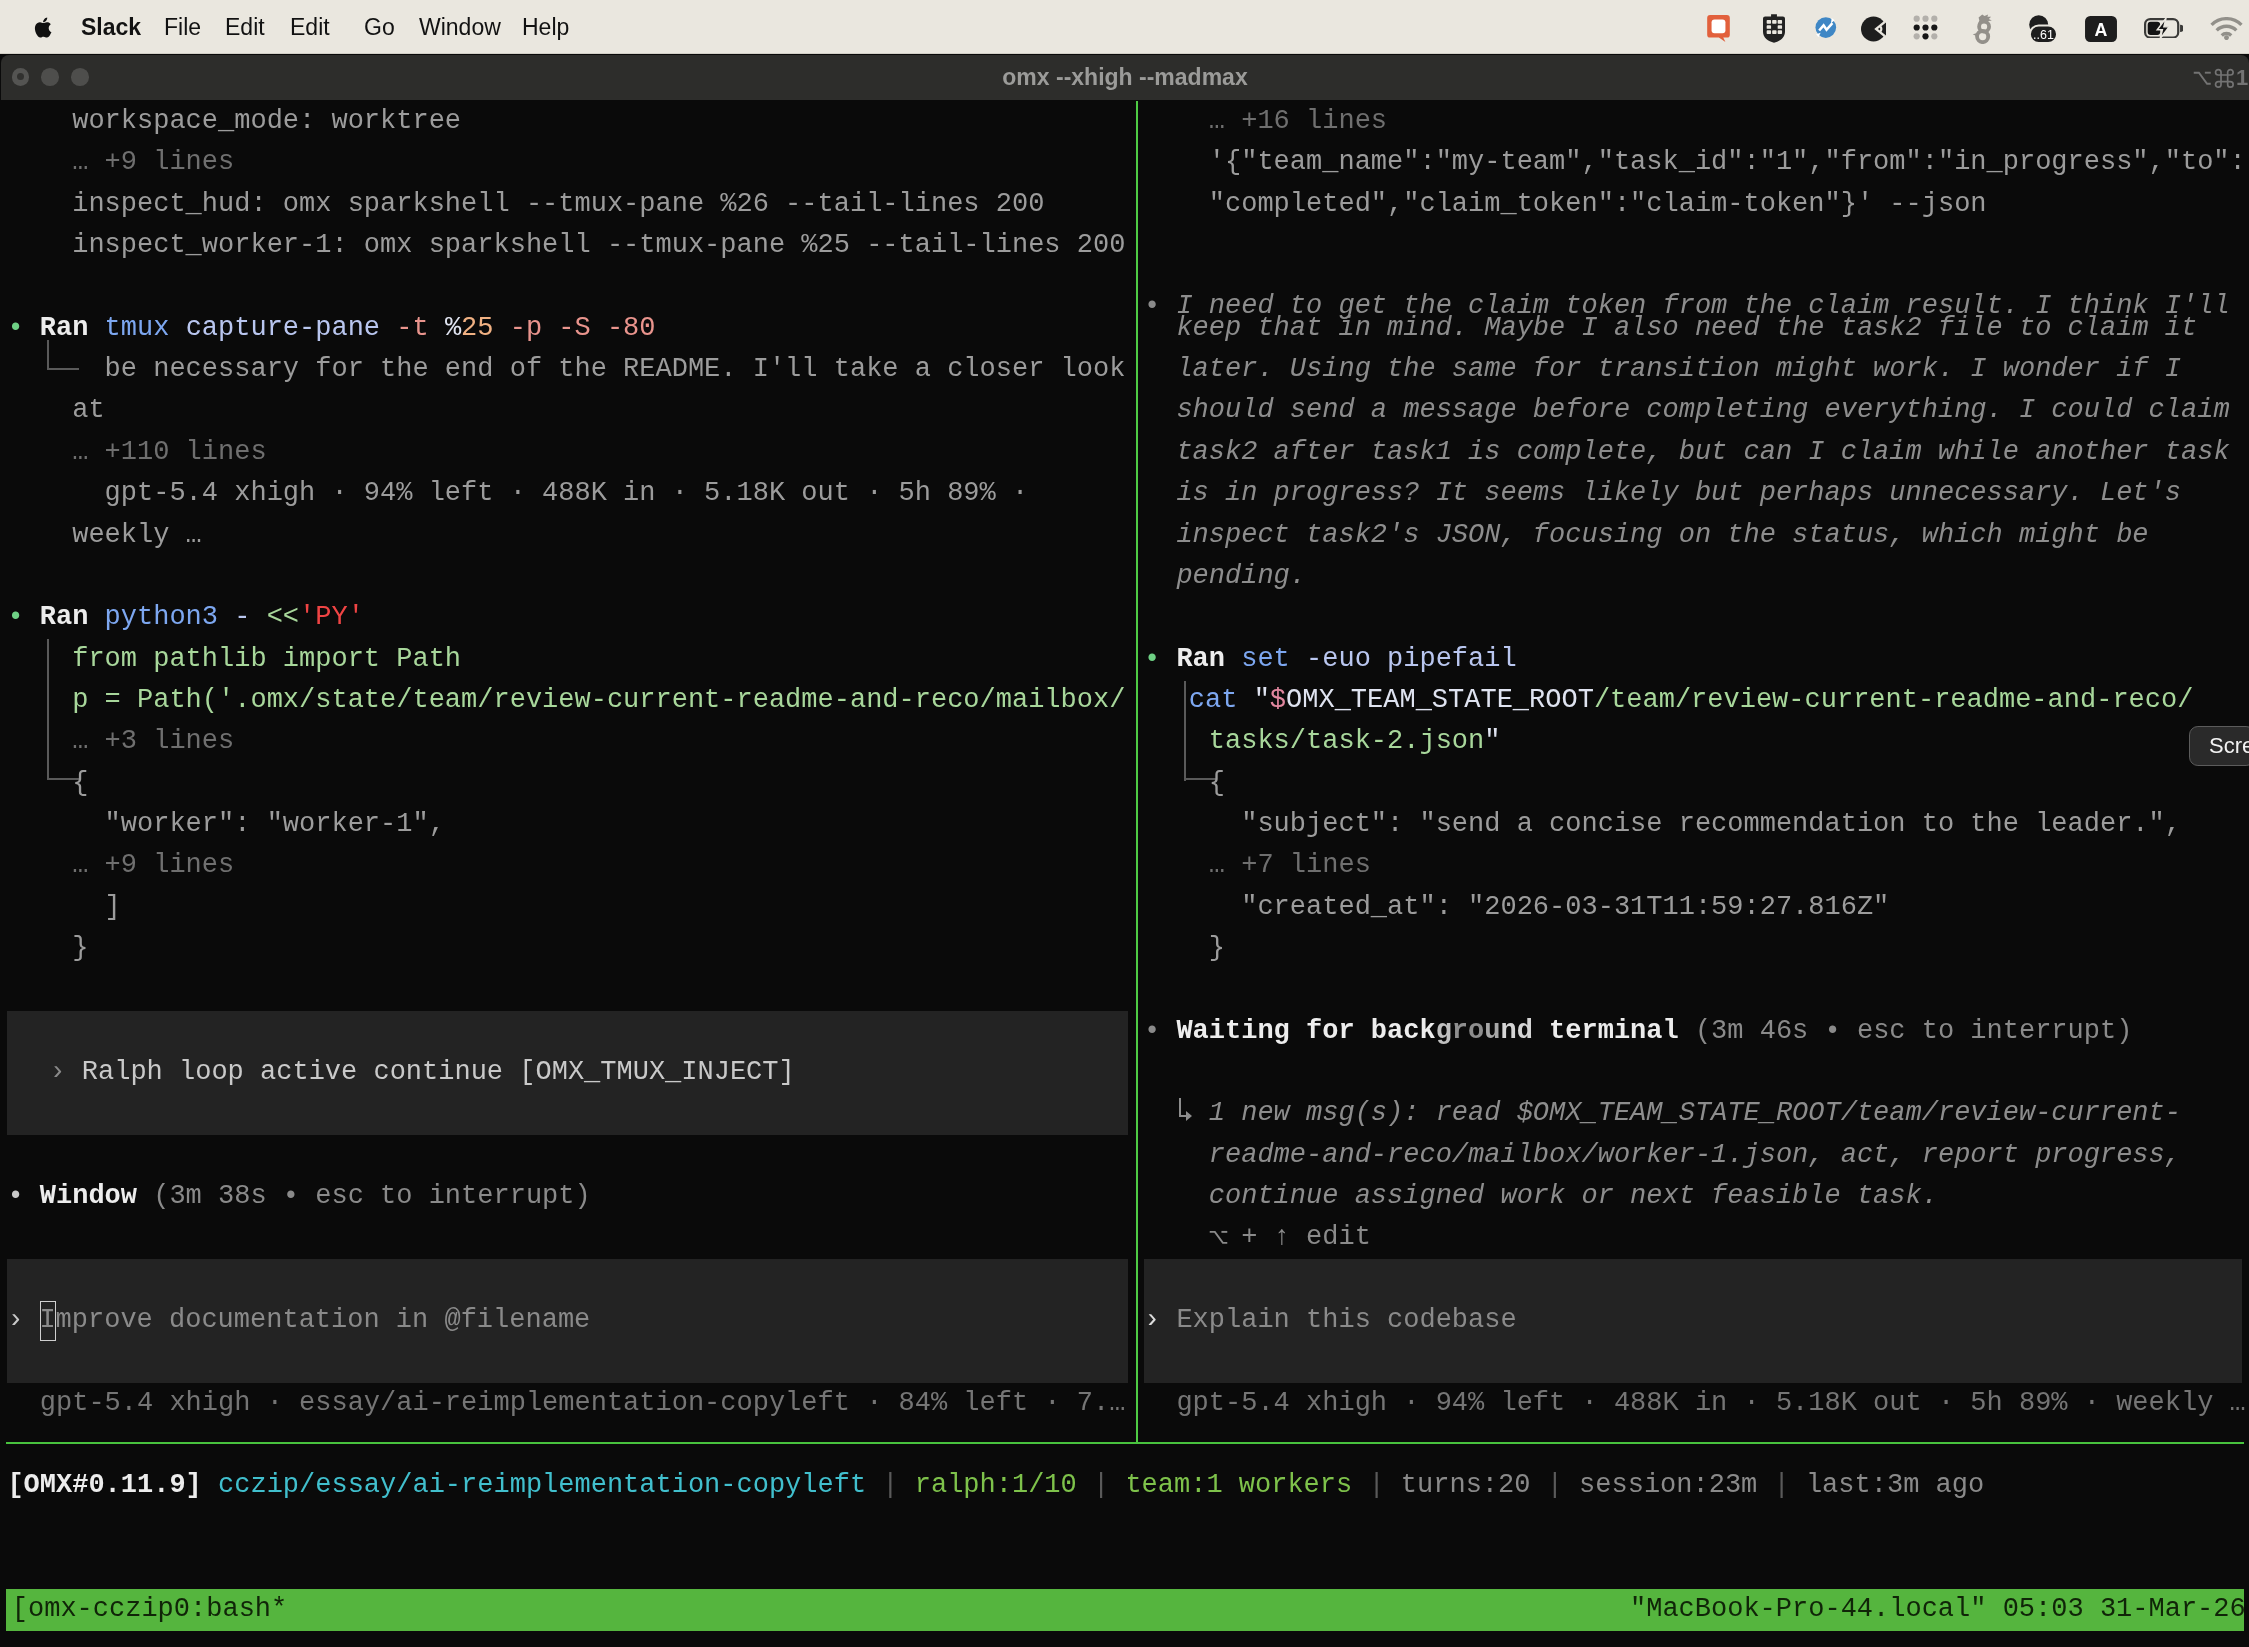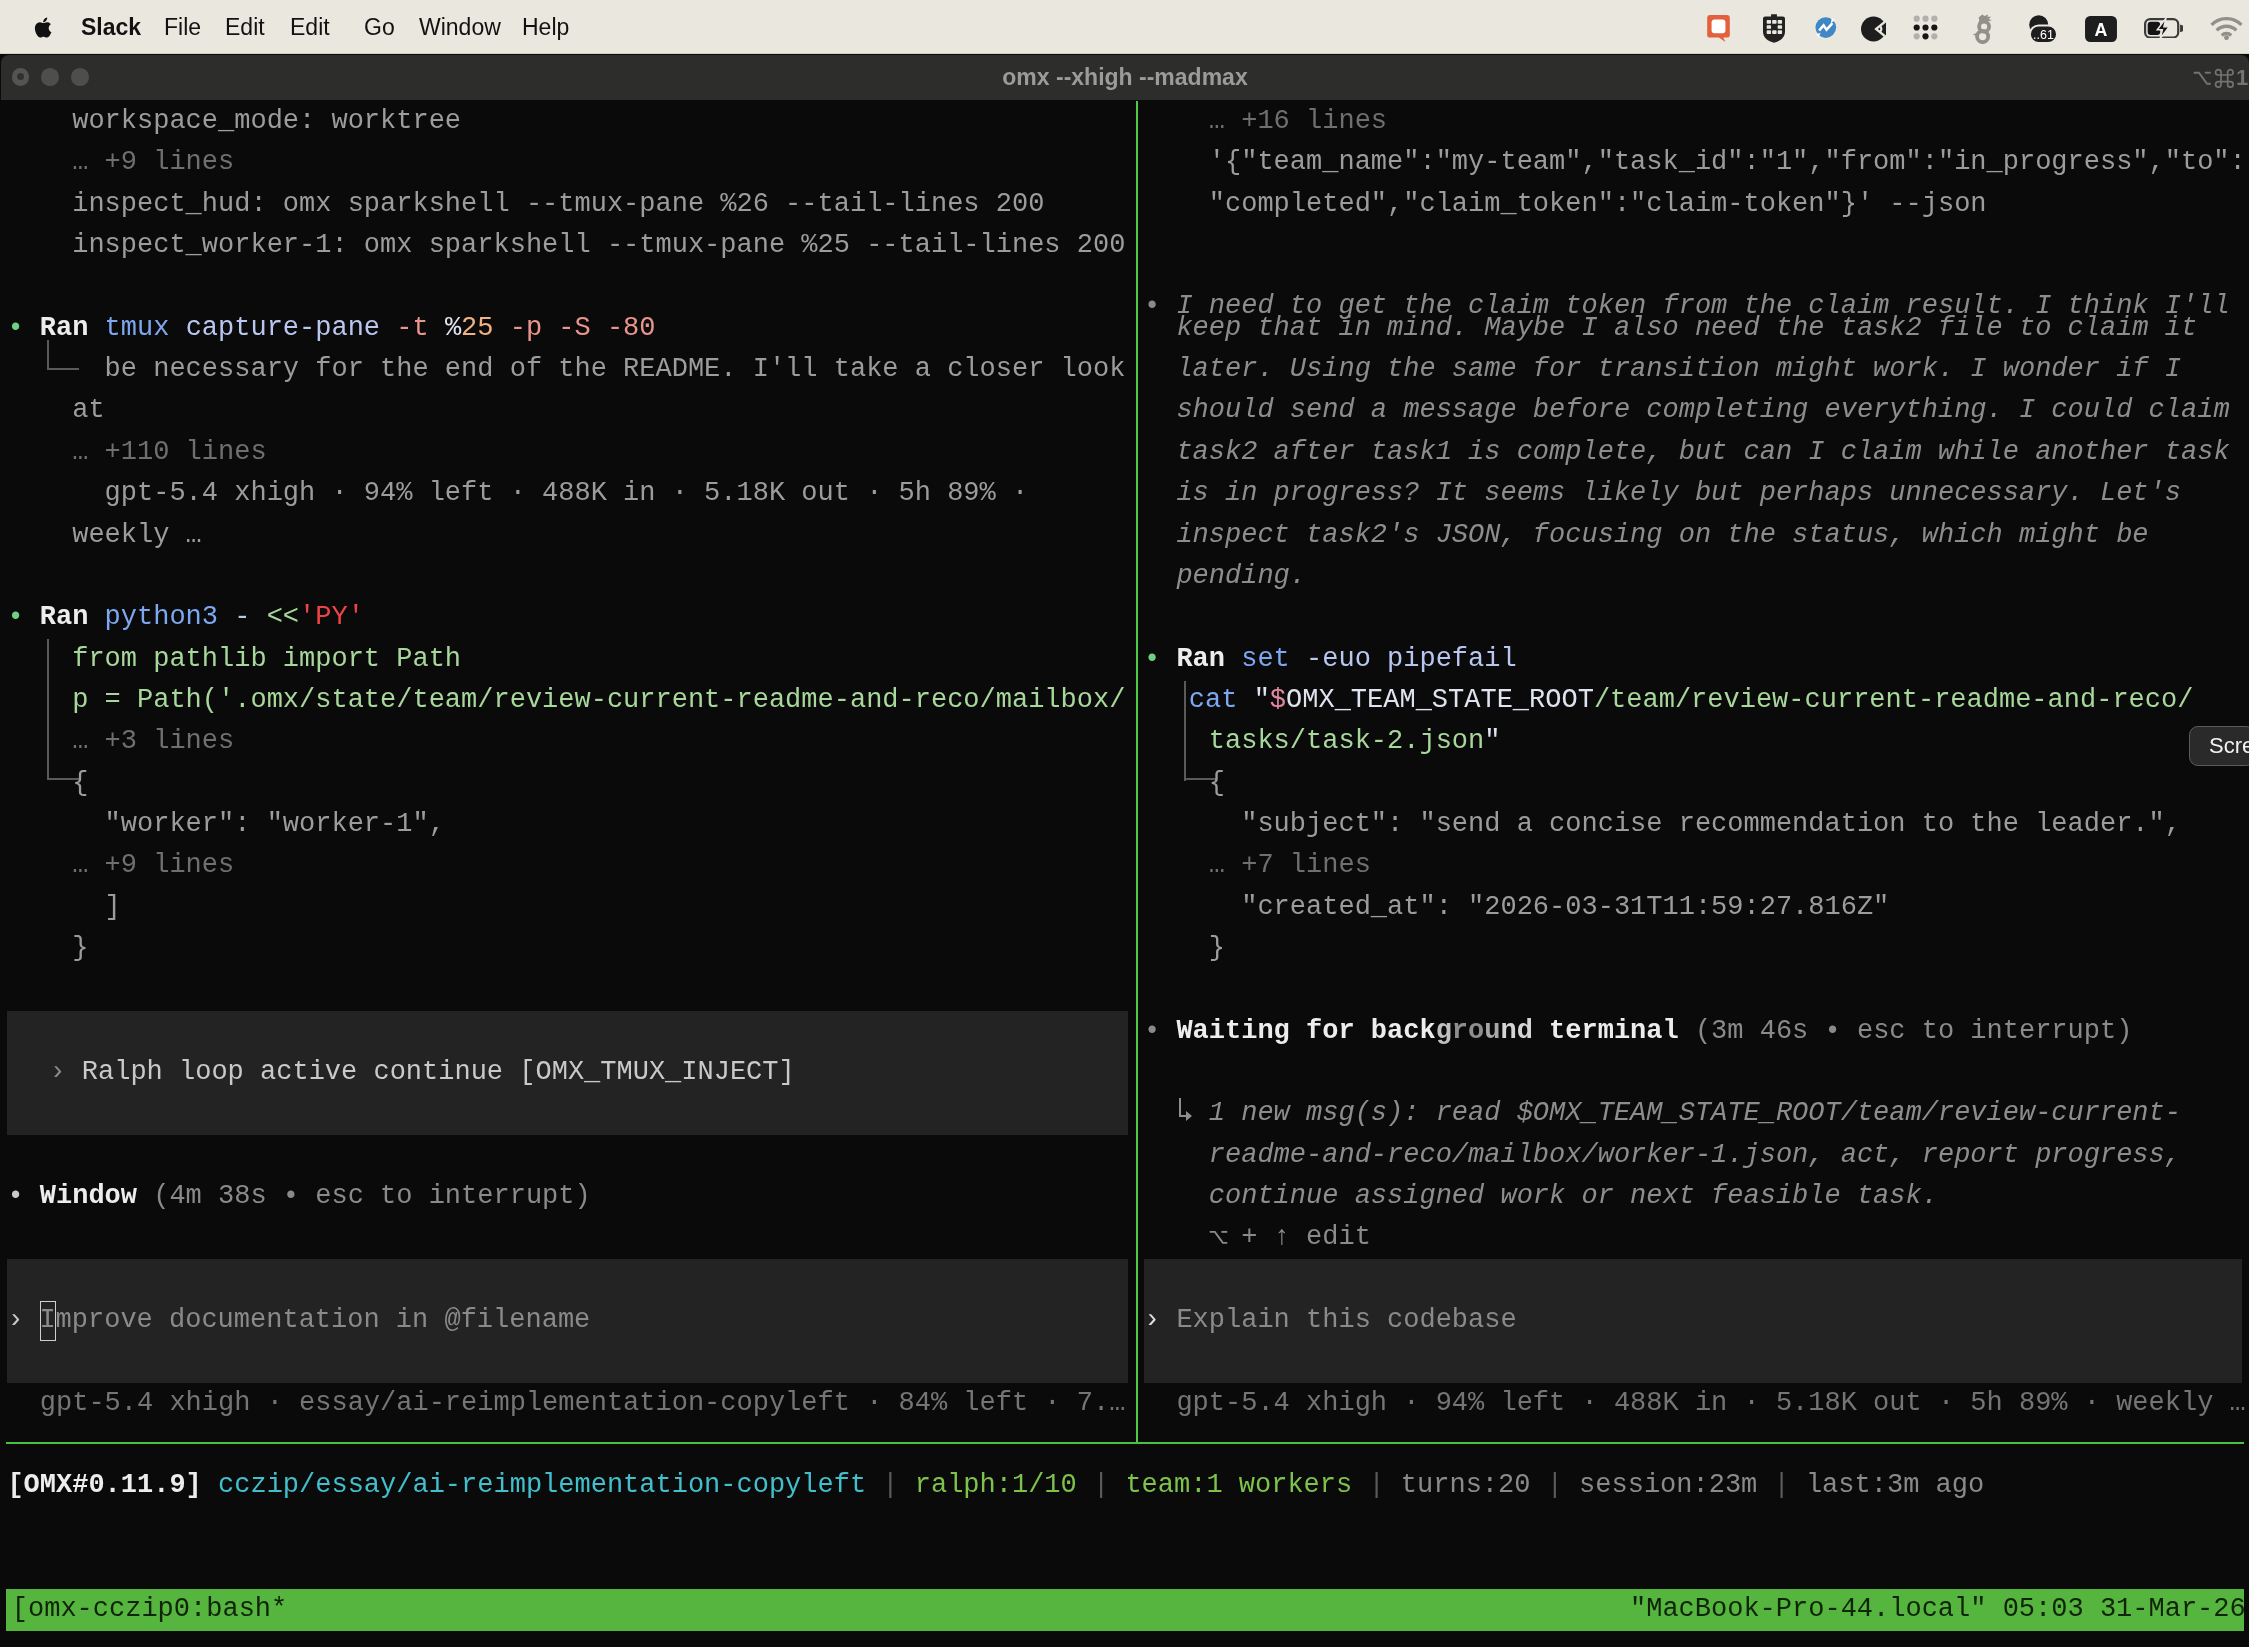--- a/index.html
+++ b/index.html
@@ -177,21 +177,21 @@
 <div class="t" style="left:7.4px;top:597px;"><span class="bu">•</span> <b class="w">Ran</b> <span class="bl">python3</span> <span class="lv">-</span> <span class="gr">&lt;&lt;</span><span class="pu">'PY'</span></div>
 <div class="t" style="left:7.4px;top:639px;"><span class="gr">    from pathlib import Path</span></div>
 <div class="t" style="left:7.4px;top:680px;"><span class="gr">    p = Path('.omx/state/team/review-current-readme-and-reco/mailbox/</span></div>
 <div class="t" style="left:7.4px;top:721px;"><span class="d">    … +3 lines</span></div>
 <div class="t" style="left:7.4px;top:763px;"><span class="g">    {</span></div>
 <div class="t" style="left:7.4px;top:804px;"><span class="g">      "worker": "worker-1",</span></div>
 <div class="t" style="left:7.4px;top:845px;"><span class="d">    … +9 lines</span></div>
 <div class="t" style="left:7.4px;top:887px;"><span class="g">      ]</span></div>
 <div class="t" style="left:7.4px;top:928px;"><span class="g">    }</span></div>
 <div class="t" style="left:7.4px;top:1052px;padding-left:42px;"><span class="pr">›</span> <span class="lt">Ralph loop active continue [OMX_TMUX_INJECT]</span></div>
-<div class="t" style="left:7.4px;top:1176px;"><span class="lt">•</span> <b class="w">Window</b> <span class="pr">(4m 38s • esc to interrupt)</span></div>
+<div class="t" style="left:7.4px;top:1176px;"><span class="lt">•</span> <b class="w">Window</b> <span class="pr">(3m 38s • esc to interrupt)</span></div>
 <div class="t" style="left:7.4px;top:1300px;"><span class="lt">›</span> </div>
 <div class="t" style="left:7.4px;top:1300px;"><span style="position:relative;left:32px"><span class="pr">Improve documentation in @filename</span></span></div>
 <div class="t" style="left:7.4px;top:1383px;"><span class="st">  gpt-5.4 xhigh · essay/ai-reimplementation-copyleft · 84% left · 7.…</span></div>
 <div class="t" style="left:1144px;top:101px;"><span class="d">    … +16 lines</span></div>
 <div class="t" style="left:1144px;top:142px;"><span class="g">    '{"team_name":"my-team","task_id":"1","from":"in_progress","to":</span></div>
 <div class="t" style="left:1144px;top:184px;"><span class="g">    "completed","claim_token":"claim-token"}' --json</span></div>
 <div class="t" style="left:1144px;top:266px;margin-top:20px;"><span class="pr">•</span> <i class="it">I need to get the claim token from the claim result. I think I'll</i></div>
 <div class="t" style="left:1144px;top:308px;">  <i class="it">keep that in mind. Maybe I also need the task2 file to claim it</i></div>
 <div class="t" style="left:1144px;top:349px;">  <i class="it">later. Using the same for transition might work. I wonder if I</i></div>
 <div class="t" style="left:1144px;top:390px;">  <i class="it">should send a message before completing everything. I could claim</i></div>

